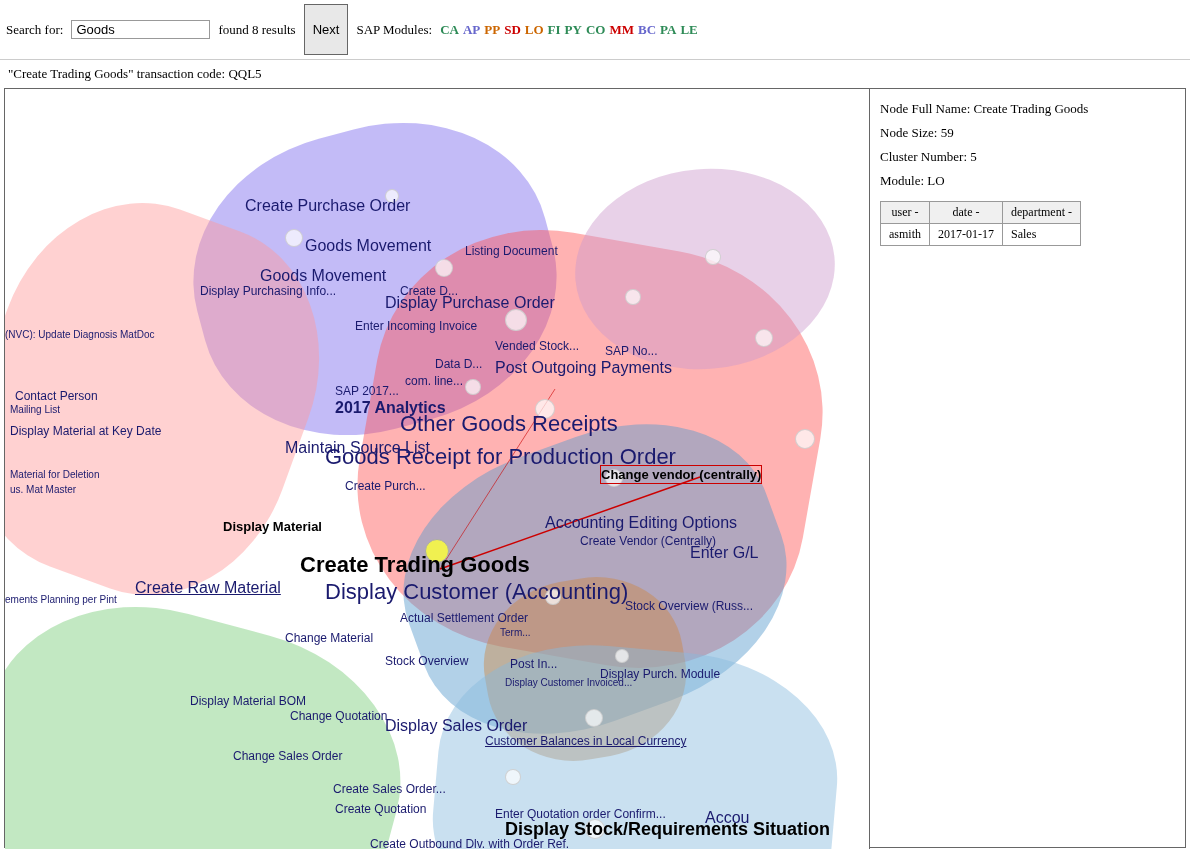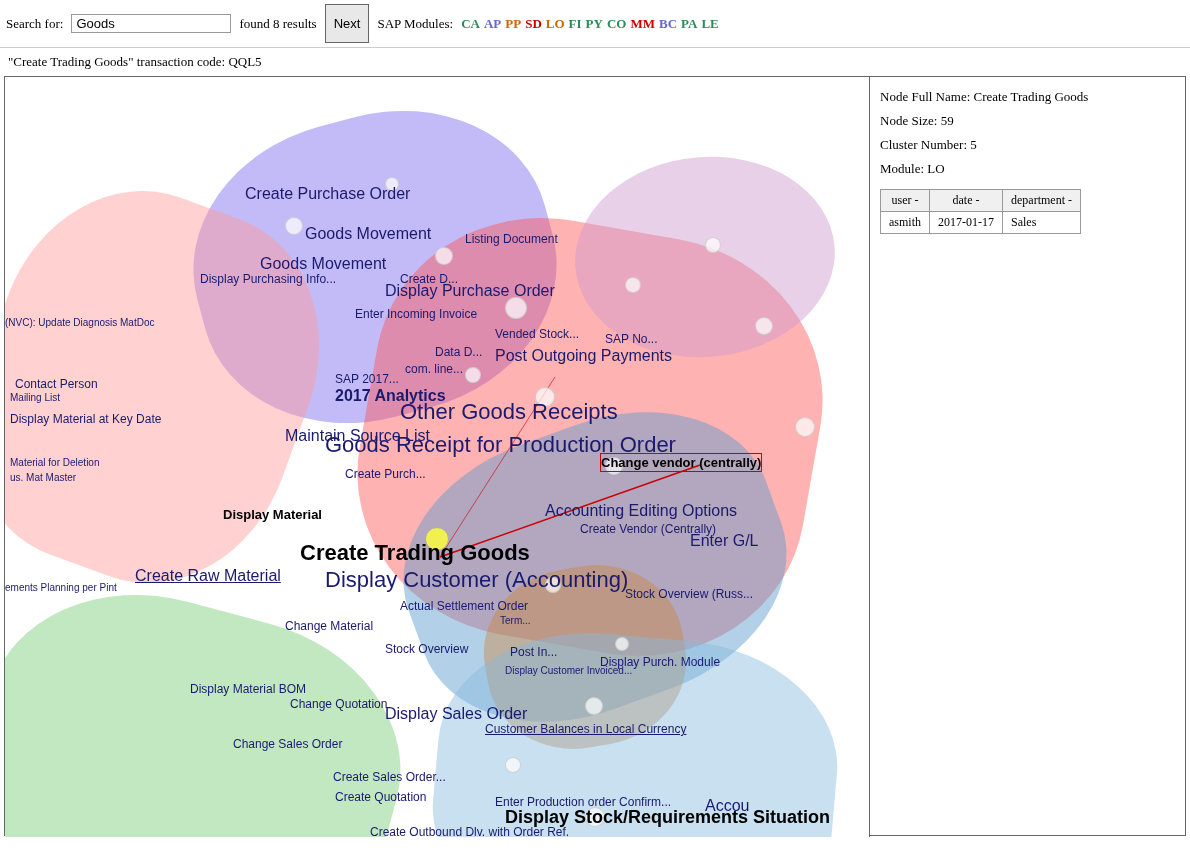--- a/index.html
+++ b/index.html
@@ -11,27 +11,27 @@
       padding: 4px 6px;
       border-bottom: 1px solid #ccc;
       gap: 8px;
       flex-wrap: wrap;
     }
     .search-label { font-size: 13px; }
     #search-input {
       border: 1px solid #999;
       padding: 1px 4px;
       font-size: 13px;
-      width: 160px;
+      width: 139px;
     }
     .found-text { font-size: 13px; }
     #next-btn {
       border: 1px solid #666;
       background: #e8e8e8;
-      padding: 11px 8px;
+      padding: 17px 8px;
       font-size: 13px;
       cursor: pointer;
     }
     .sap-label { font-size: 13px; }
     .modules { display: flex; gap: 4px; font-size: 13px; font-weight: bold; }
 
     #transaction-bar {
       padding: 6px 8px;
       font-size: 13px;
       color: #000;
@@ -250,21 +250,21 @@
     <div class="node-label small" style="top:645px; left:480px;text-decoration:underline;">Customer Balances in Local Currency</div>
 
     <div class="node-label small" style="top:660px; left:228px;">Change Sales Order</div>
 
     <div class="node-label highlight" style="top:690px; left:500px;">Display Stock/Requirements Situation</div>
 
     <div class="node-label small" style="top:693px; left:328px;">Create Sales Order...</div>
 
     <div class="node-label small" style="top:713px; left:330px;">Create Quotation</div>
 
-    <div class="node-label small" style="top:718px; left:490px;">Enter Production order Confirm...</div>
+    <div class="node-label small" style="top:718px; left:490px;">Enter Quotation order Confirm...</div>
 
     <div class="node-label medium" style="top:720px; left:700px;">Accou</div>
 
     <div class="node-label small" style="top:748px; left:365px;">Create Outbound Dlv. with Order Ref.</div>
 
   </div>
 
   <div id="info-panel">
     <div class="info-row">
       <span>Node Full Name:</span>

